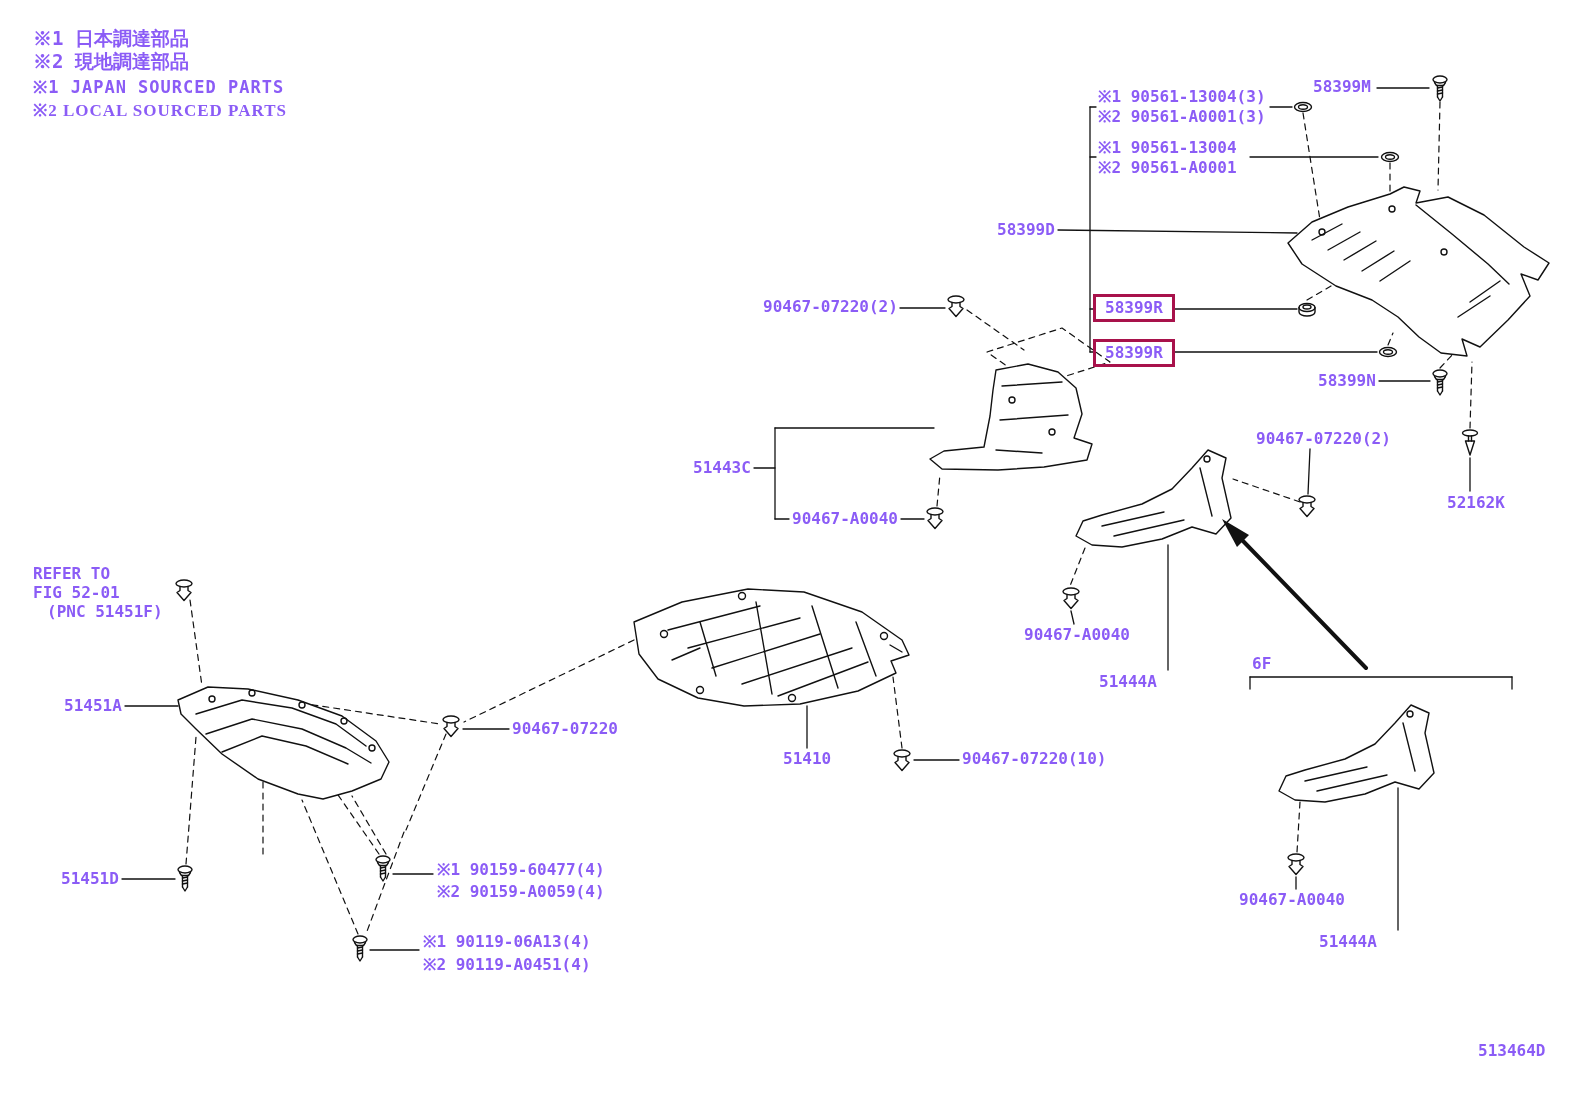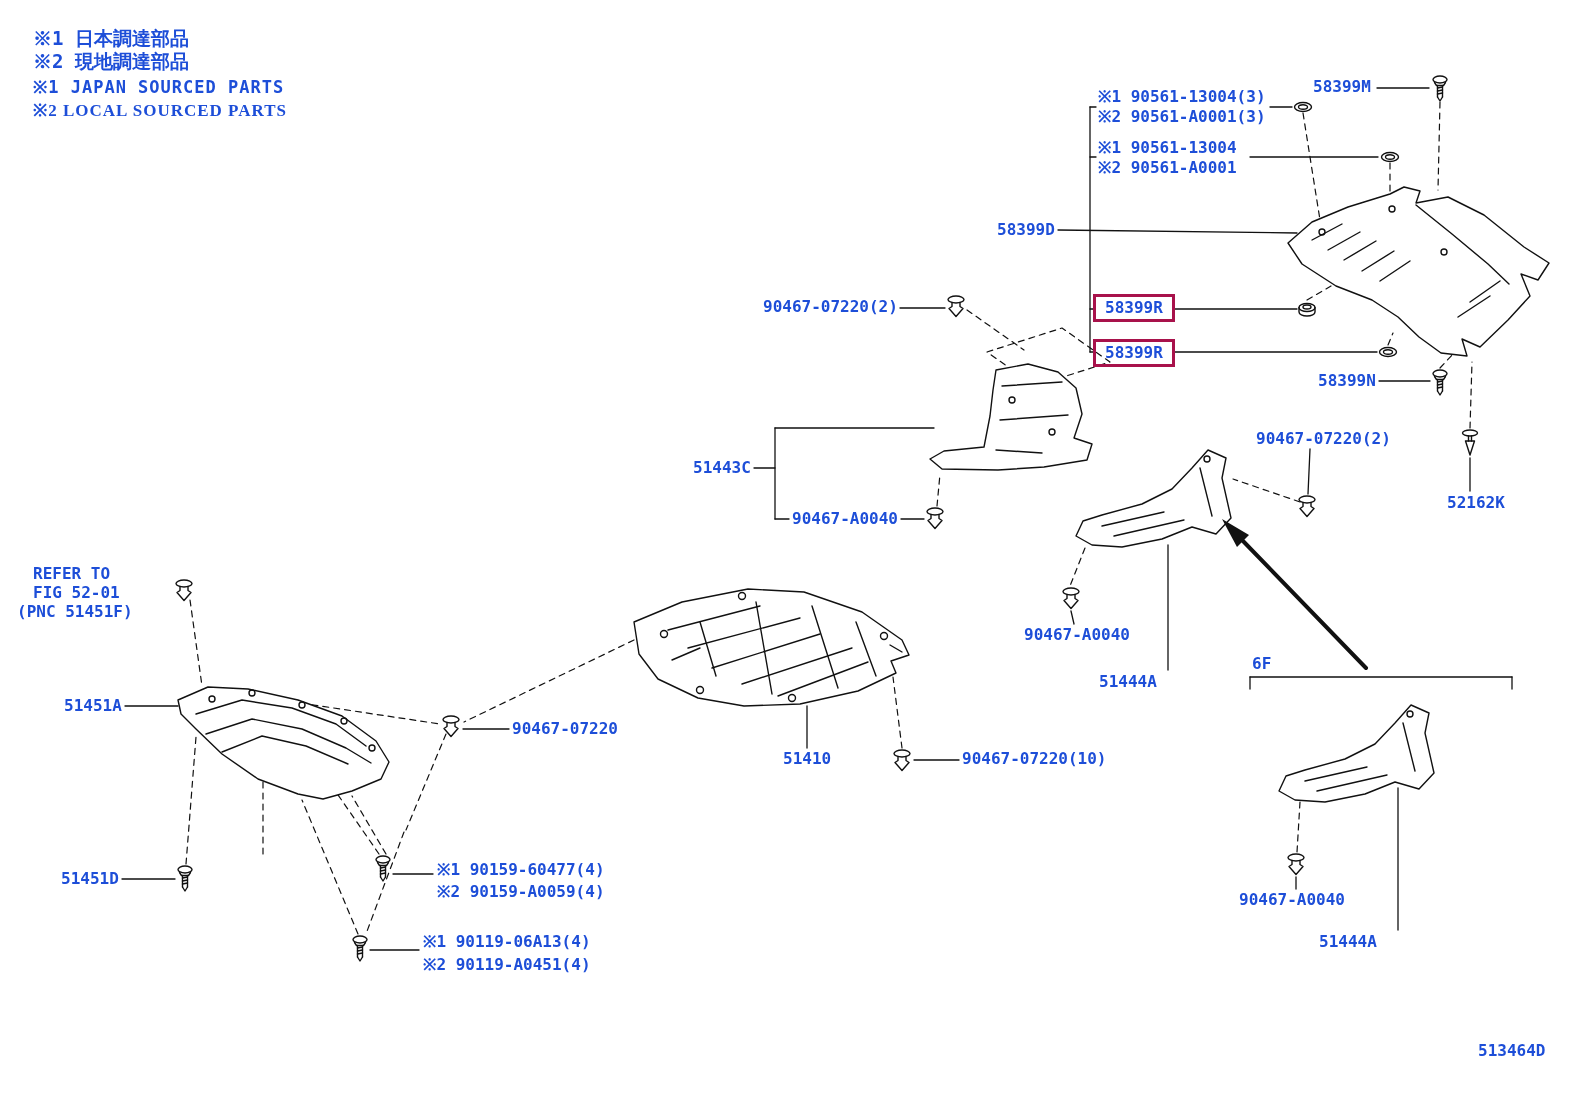--- a/index.html
+++ b/index.html
@@ -7,21 +7,21 @@
           font-family:"DejaVu Sans Mono", "Liberation Mono", monospace;}
   .artwork{position:absolute;left:0;top:0;}
   .artwork path,.artwork ellipse,.artwork circle,.artwork polygon,.artwork polyline,.artwork rect{
       stroke:#111;stroke-width:1.4;fill:none;stroke-linecap:round;stroke-linejoin:round;}
   .artwork .outline{fill:#fff;}
   .artwork .leader path{stroke-width:1.3;}
   .artwork .dash path{stroke-dasharray:6 5;stroke-width:1.2;}
   .artwork .arrow-shaft{stroke-width:4;}
   .artwork .arrow-head{fill:#111;stroke:none;}
   .label-layer{position:absolute;left:0;top:0;width:100%;height:100%;}
-  .lbl{position:absolute;font-size:16px;font-weight:bold;line-height:1.15;color:#1d4ed8;white-space:pre;}
+  .lbl{position:absolute;font-size:16px;font-weight:bold;line-height:1.15;color:#8b5cf6;white-space:pre;}
   .lbl.cjk{font-size:19px;}
   .lbl.en{font-size:17px;letter-spacing:1px;}
   .lbl.hl{border:3px solid var(--hl-color,#A8124B);padding:2px 9px;text-align:center;}
   .lbl.code{font-weight:bold;}
 </style>
 </head>
 <body>
 
 <div class="canvas">
 
@@ -237,21 +237,21 @@
       <div class="lbl" style="left: 1447px; top: 494px;">52162K</div>
       <div class="lbl" style="left: 763px; top: 298px;">90467-07220(2)</div>
       <div class="lbl" style="left: 693px; top: 459px; text-align: right;">51443C</div>
       <div class="lbl" style="left: 792px; top: 510px;">90467-A0040</div>
       <div class="lbl" style="left: 1256px; top: 430px;">90467-07220(2)</div>
       <div class="lbl" style="left: 1024px; top: 626px;">90467-A0040</div>
       <div class="lbl" style="left: 1099px; top: 673px;">51444A</div>
       <div class="lbl" style="left: 1252px; top: 655px;">6F</div>
       <div class="lbl" style="left: 33px; top: 565px;">REFER TO</div>
       <div class="lbl" style="left: 33px; top: 584px;">FIG 52-01</div>
-      <div class="lbl" style="left: 17px; top: 603px;">(PNC 51451F)</div>
+      <div class="lbl" style="left: 47px; top: 603px;">(PNC 51451F)</div>
       <div class="lbl" style="left: 64px; top: 697px;">51451A</div>
       <div class="lbl" style="left: 512px; top: 720px;">90467-07220</div>
       <div class="lbl" style="left: 783px; top: 750px;">51410</div>
       <div class="lbl" style="left: 962px; top: 750px;">90467-07220(10)</div>
       <div class="lbl" style="left: 61px; top: 870px;">51451D</div>
       <div class="lbl" style="left: 437px; top: 861px;">※1 90159-60477(4)</div>
       <div class="lbl" style="left: 437px; top: 883px;">※2 90159-A0059(4)</div>
       <div class="lbl" style="left: 423px; top: 933px;">※1 90119-06A13(4)</div>
       <div class="lbl" style="left: 423px; top: 956px;">※2 90119-A0451(4)</div>
       <div class="lbl" style="left: 1239px; top: 891px;">90467-A0040</div>

